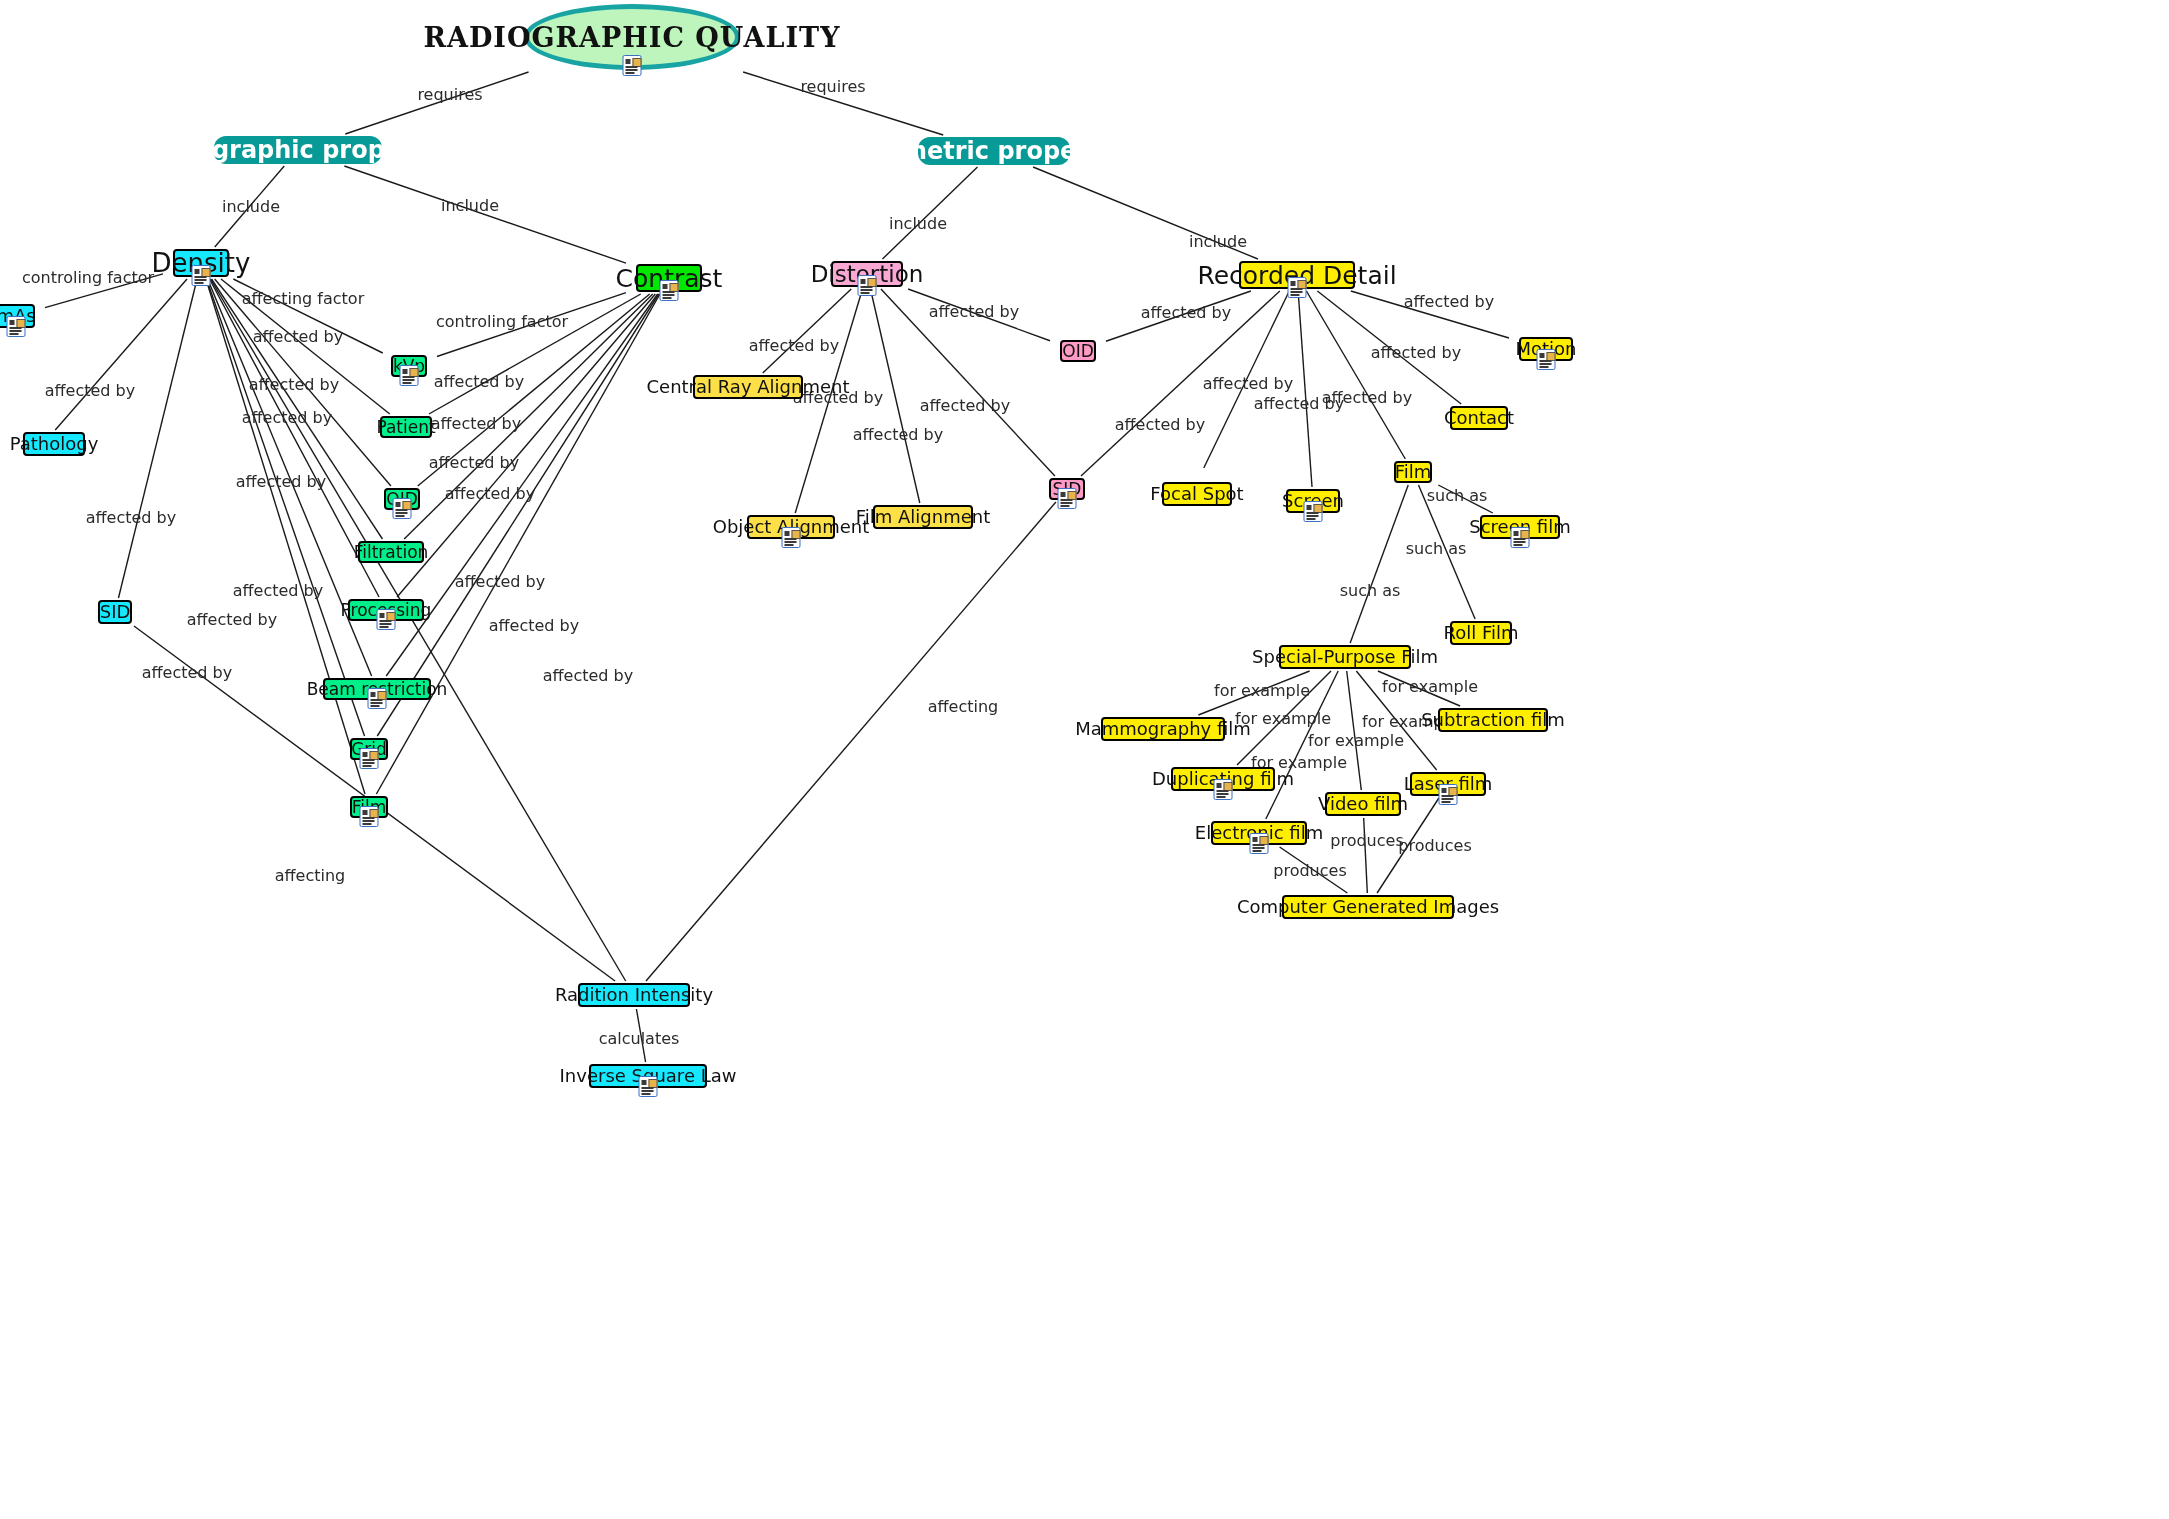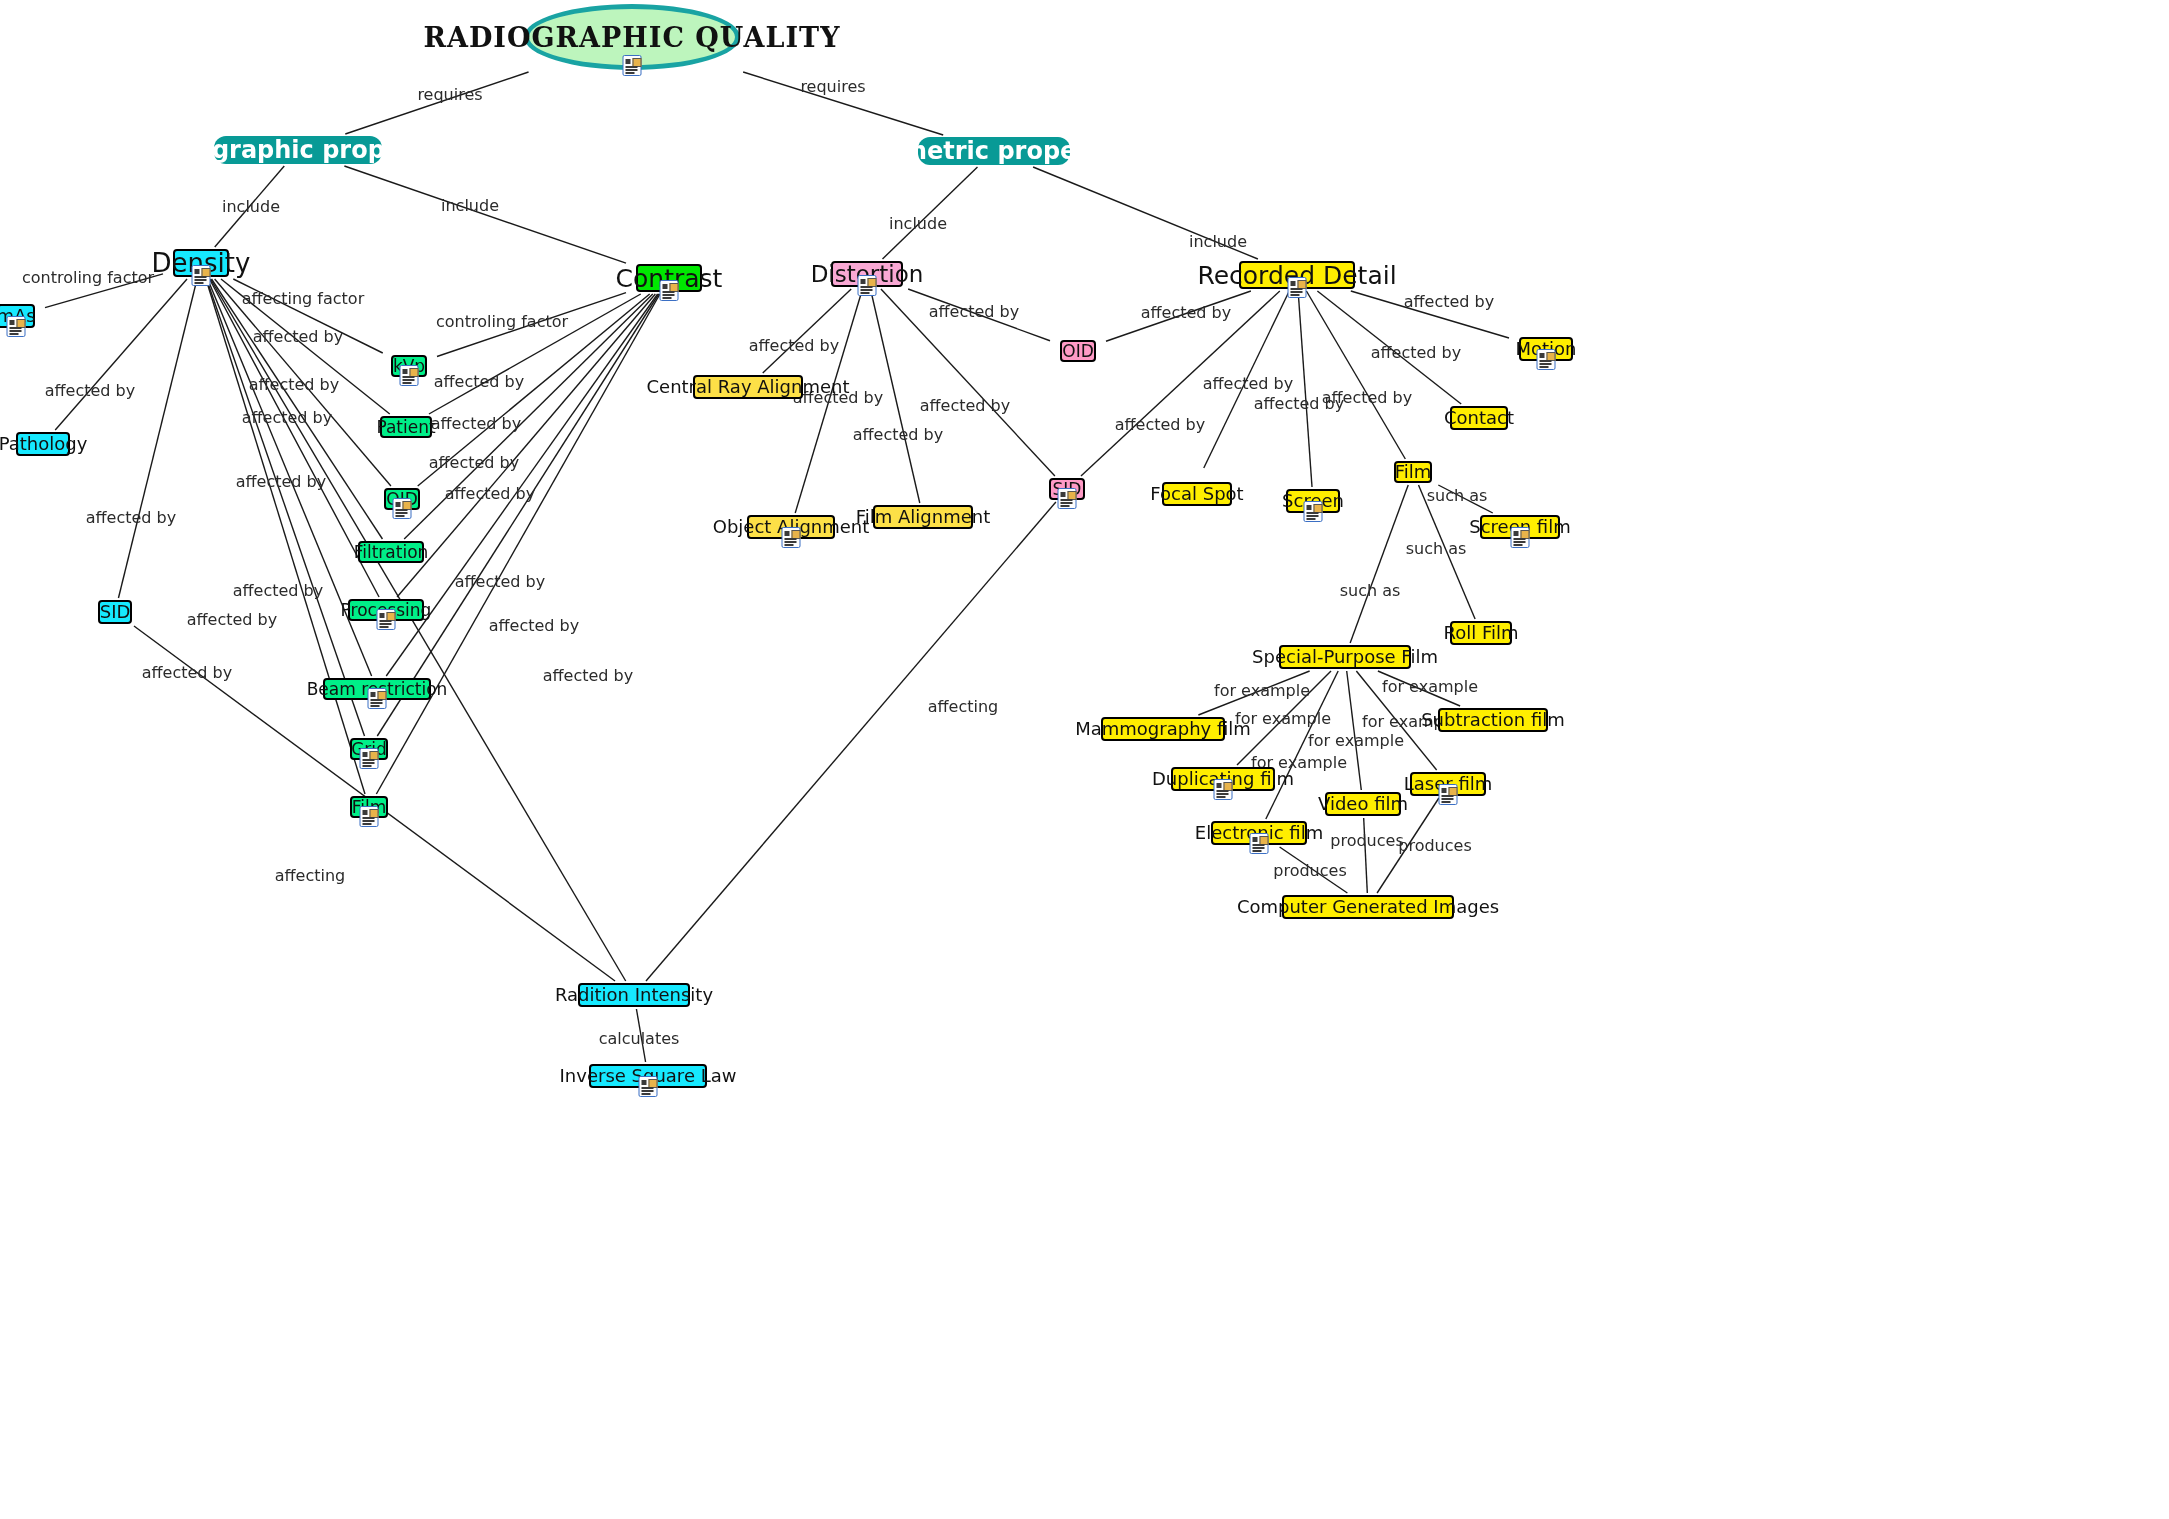--- a/index.html
+++ b/index.html
@@ -209,21 +209,21 @@
     <div class="node cyan" style="left: 16px; top: 316px; width: 38px; height: 24px;">
       <span class="lbl">mAs</span>
       <span class="doc-icon">
         <i class="l0"></i>
         <i class="img"></i>
         <i class="l1"></i>
         <i class="l2"></i>
         <i class="l3"></i>
       </span>
     </div>
-    <div class="node cyan" style="left: 43px; top: 444px; width: 54px; height: 24px;">
+    <div class="node cyan" style="left: 54px; top: 444px; width: 62px; height: 24px;">
       <span class="lbl">Pathology</span>
     </div>
     <div class="node cyan" style="left: 115px; top: 612px; width: 34px; height: 24px;">
       <span class="lbl">SID</span>
     </div>
     <div class="node green" style="left: 409px; top: 366px; width: 36px; height: 22px;">
       <span class="lbl">kVp</span>
       <span class="doc-icon">
         <i class="l0"></i>
         <i class="img"></i>

